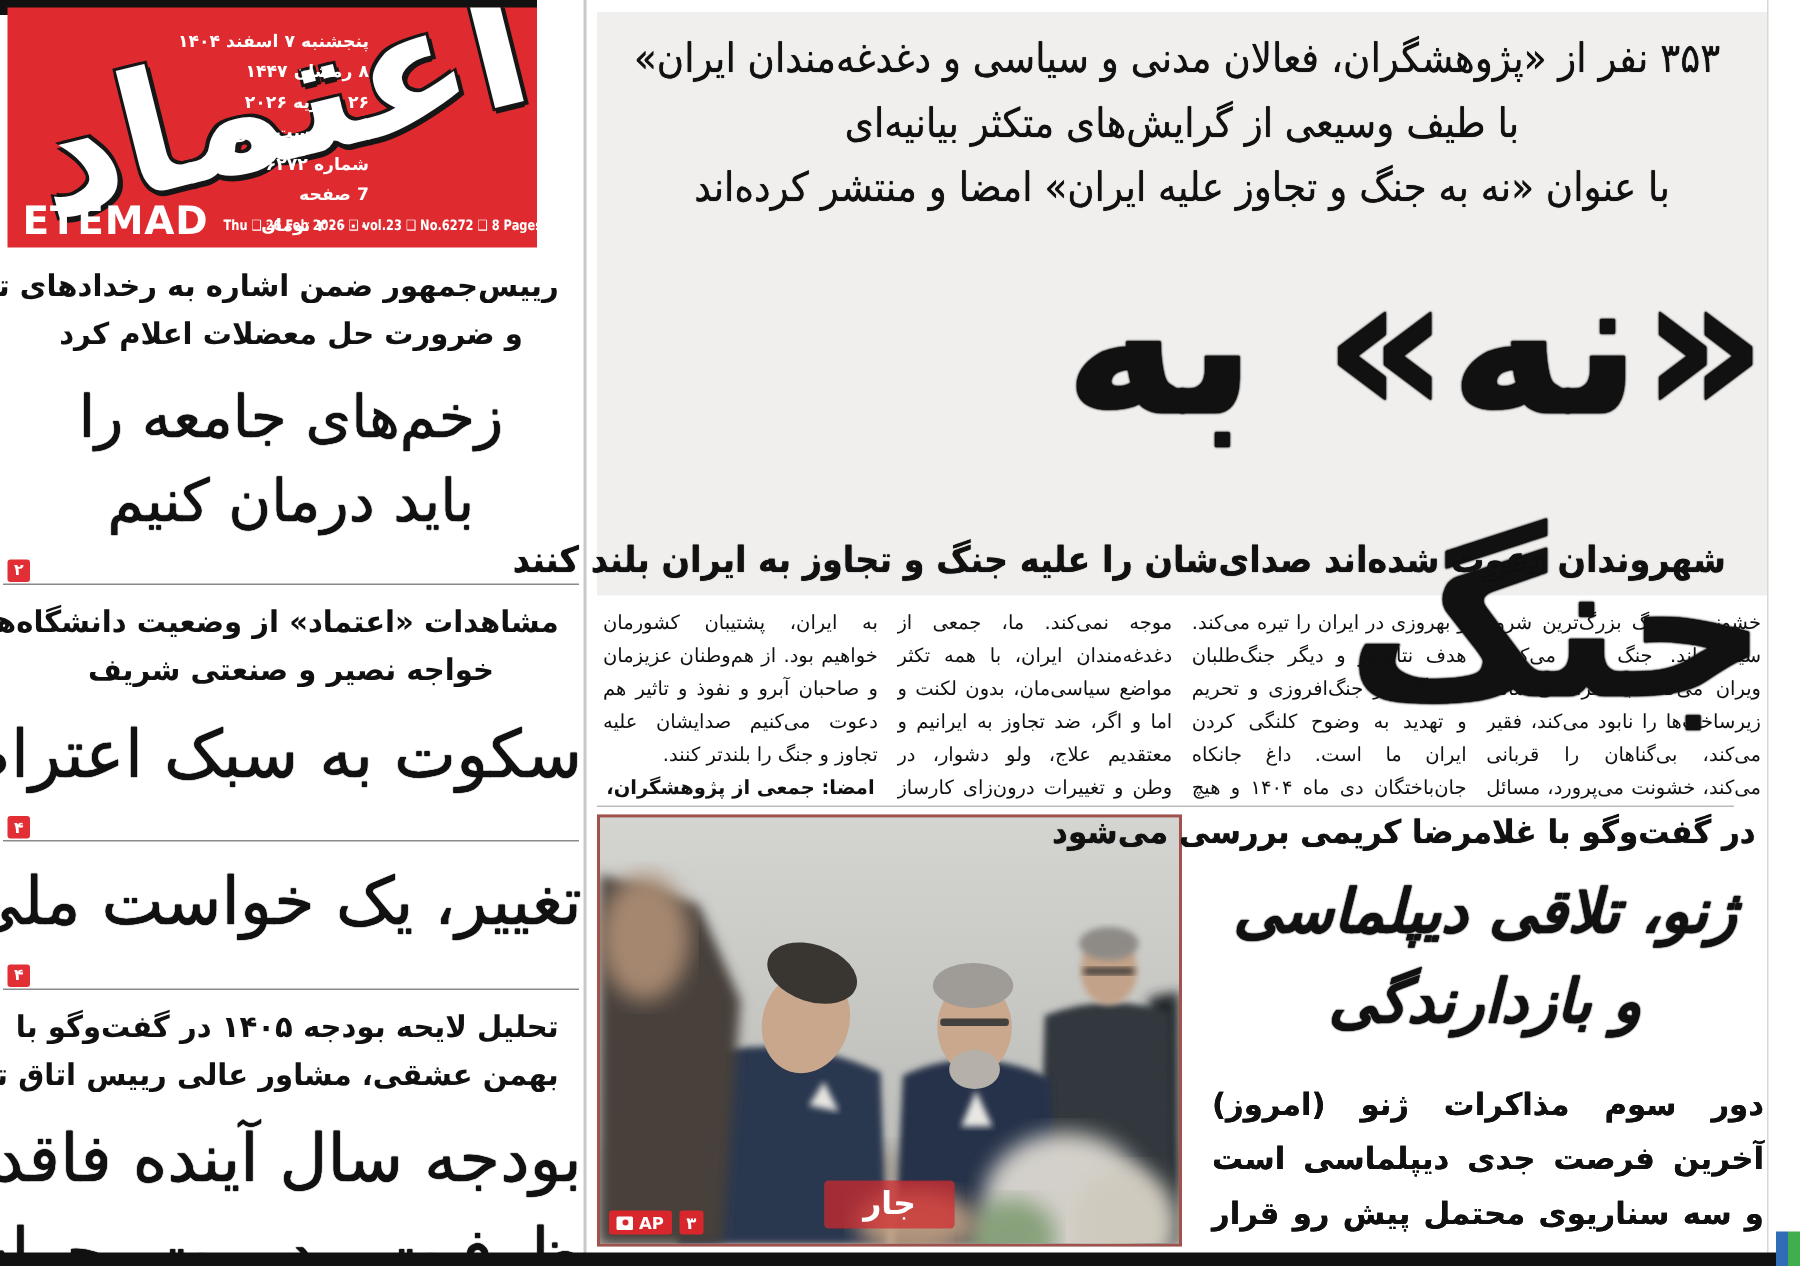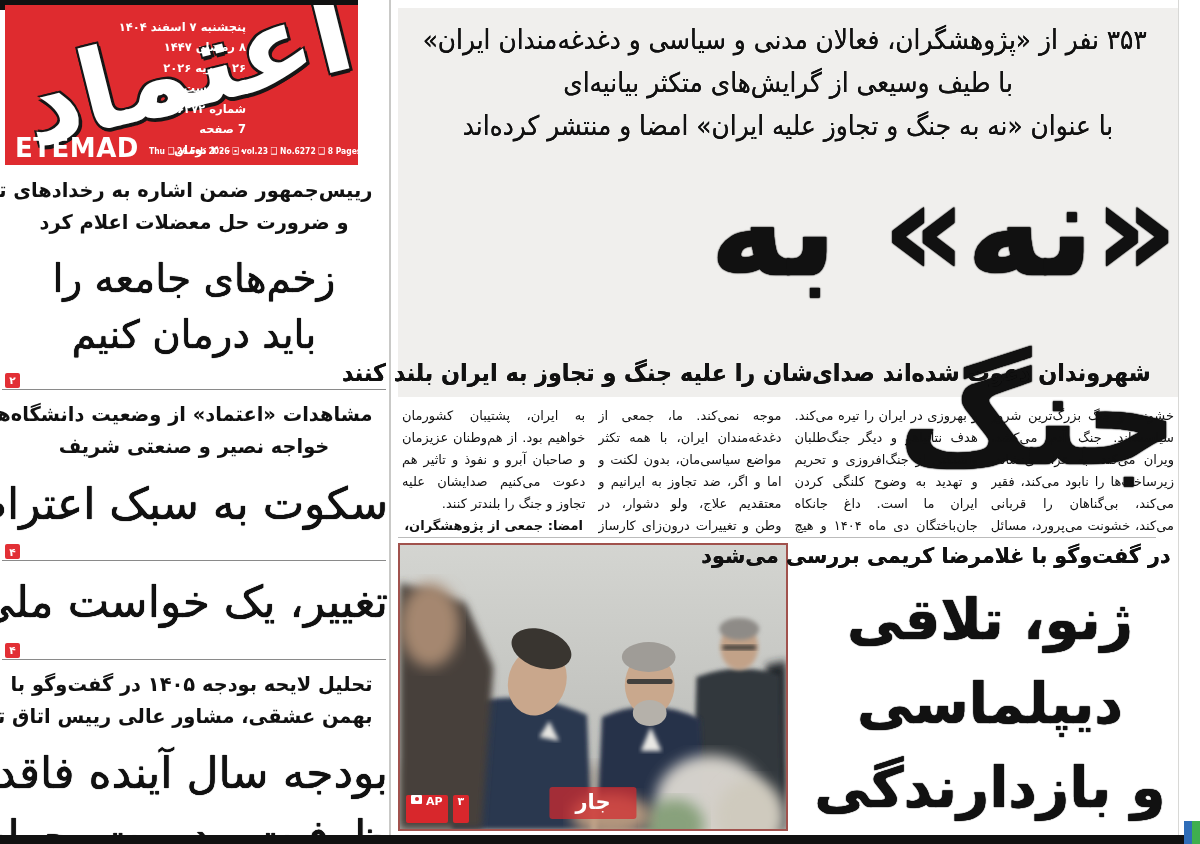--- a/index.html
+++ b/index.html
@@ -59,33 +59,33 @@
   .lead-body { position:absolute; left:4px; right:4px; top:405px; height:130px; display:flex; gap:13px;
     direction:rtl; font-size:13px; line-height:1.7; text-align:justify; }
   .lead-body .col { flex:1; overflow:hidden; }
   .signature { text-align:center; font-weight:bold; }
   .main-rule { position:absolute; left:0; right:22px; top:537px; border-top:1px solid #bbb; }
 
   
   .photo { position:absolute; left:0; top:543px; width:390px; height:288px; border:2px solid #a1524d; background:#c4c5c1; }
   .photo svg { display:block; width:100%; height:100%; }
   .photo-badges { position:absolute; left:6px; bottom:6px; display:flex; gap:5px; align-items:center; z-index:4; direction:ltr; }
-  .pb { background:#d8272c; color:#fff; font-weight:bold; font-size:11px; height:28px; border-radius:2px;
-    display:flex; justify-content:center; padding:0 5px; gap:4px; }
+  .pb { background:#d8272c; color:#fff; font-weight:bold; font-size:11px; height:16px; border-radius:2px;
+    display:flex; align-items:center; justify-content:center; padding:0 5px; gap:4px; }
   .cam { width:11px; height:9px; position:relative; background:#fff; border-radius:1px; display:inline-block; }
   .cam::after { content:""; position:absolute; left:3.5px; top:2px; width:4px; height:4px; border-radius:50%; background:#d8272c; }
   .watermark { position:absolute; left:50%; bottom:10px; transform:translateX(-50%); background:rgba(210,42,46,.72);
     color:#fff; font-weight:bold; font-size:21px; padding:3px 26px 5px 26px; border-radius:3px; z-index:3;
     direction:rtl; letter-spacing:4px; white-space:nowrap;margin-top:12px; }
 
   
   .geneva { position:absolute; left:404px; right:0; top:543px; direction:rtl; text-align:center; }
   .geneva-kicker { font-weight:bold; font-size:21.5px; white-space:nowrap; transform:scaleX(.96); text-shadow:0 0 .5px #000; }
-  .geneva-headline { margin-top:10px; font-weight:bold; font-size:56px; line-height:1.5; letter-spacing:-1px;
-    text-shadow:0 0 1px #000, 0 0 1px #000; }
+  .geneva-headline { margin-top:10px; font-weight:bold; font-size:40px; line-height:1.5; letter-spacing:-1px;
+    text-shadow:0 0 1px #000, 0 0 1px #000;font-style:italic; }
   .geneva-headline > span { display:block; }
   .geneva-body { margin:20px 2px 0 6px; font-weight:bold; font-size:20.5px; line-height:1.78; text-align:justify; text-shadow:0 0 .3px #000; }
 </style>
 </head>
 <body>
 
 <div class="page">
 
   <div class="top-black-bar"></div>
 

